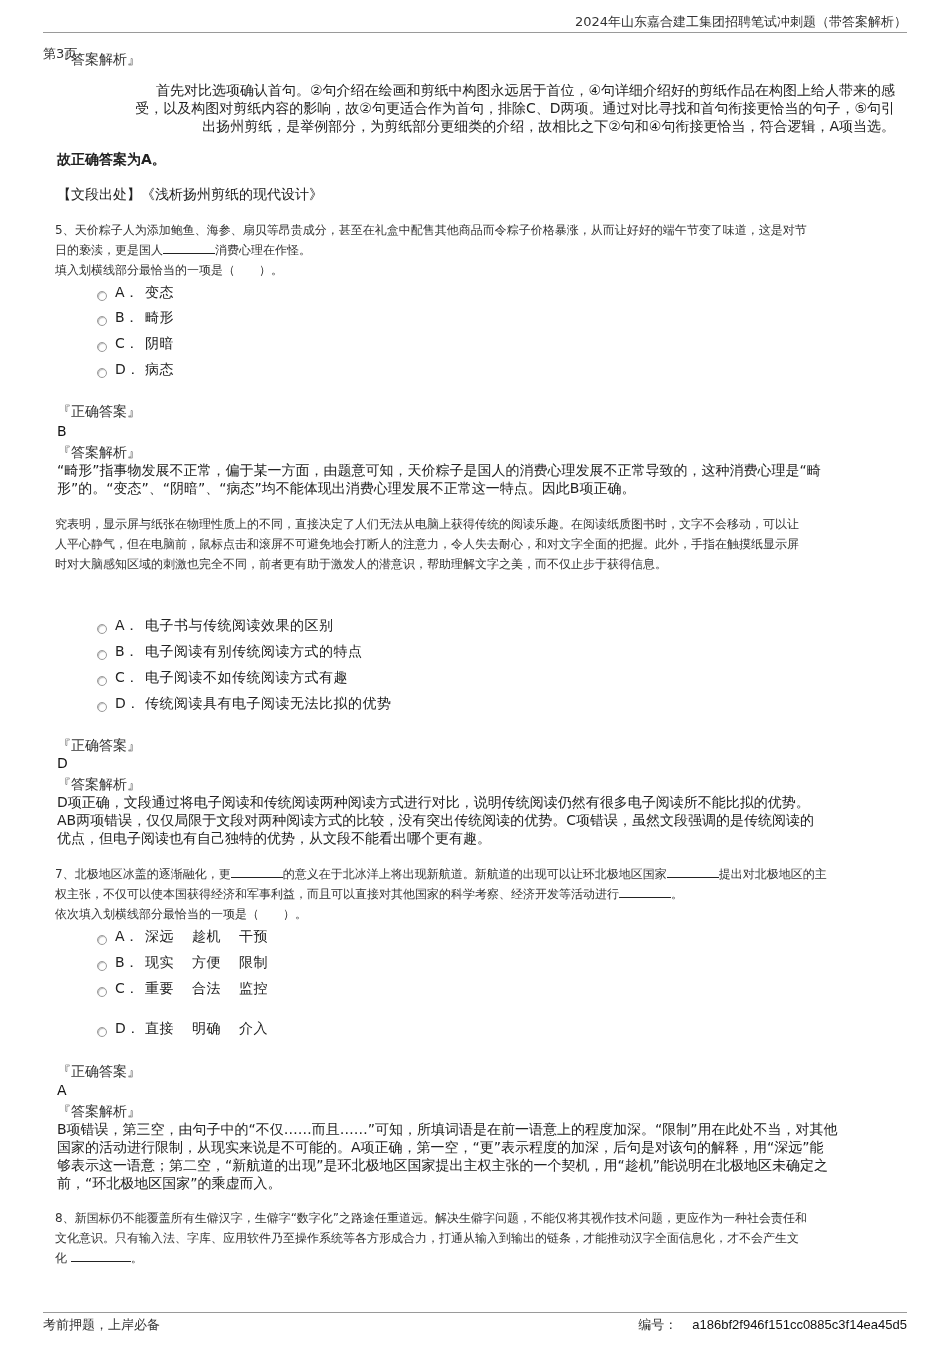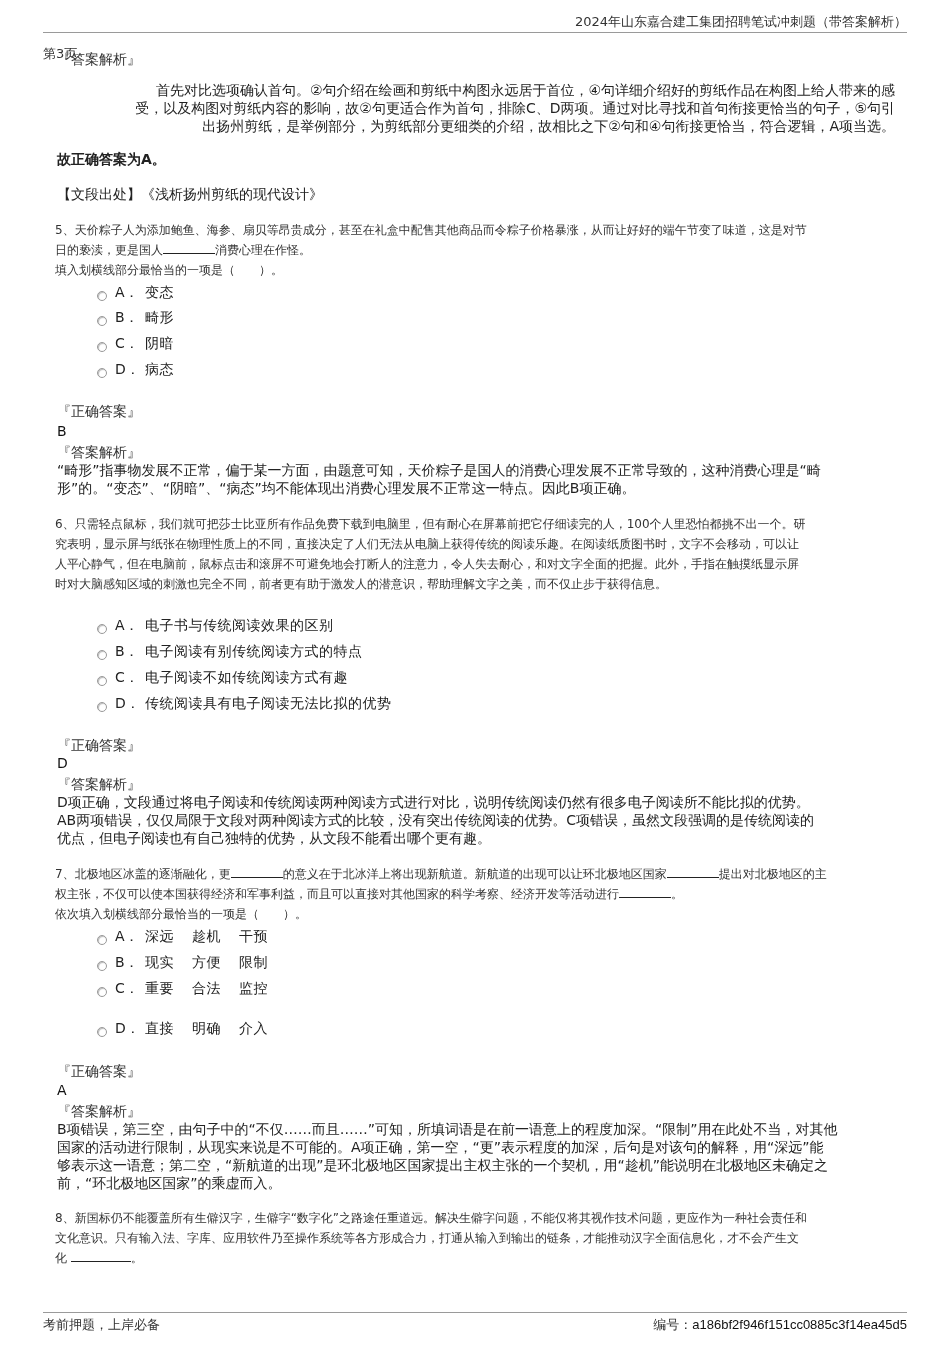--- a/index.html
+++ b/index.html
@@ -15,21 +15,21 @@
   }
   .header .left { position: absolute; left: 0; top: 0; margin-top: 32px; }
   .header .right { position: absolute; right: 0; top: 0; }
   .footer {
     position: absolute; left: 43px; right: 43px; top: 1312px;
     border-top: 1px solid #9a9a9a; padding-top: 3px;
     font-size: 13px; color: #333; height: 20px;
   }
   .footer .left { position: absolute; left: 0; top: 3px; }
   .footer .right { position: absolute; right: 0; top: 3px; }
-  .footer .code { font-family: "Liberation Sans", sans-serif; color: #111; }
+  .footer .code { font-family: "Liberation Sans", sans-serif; color: #111; margin-left: 15px; }
 
   .block { position: absolute; left: 57px; right: 55px; }
   .lbl { font-size: 14px; color: #333; line-height: 18px; }
   .para { font-size: 14px; line-height: 18px; color: #222; }
   .q { font-size: 12px; line-height: 20px; color: #333; }
   .ans { font-size: 14px; line-height: 18px; color: #111; }
   .blank { display: inline-block; width: 52px; border-bottom: 1px solid #222; height: 12px; vertical-align: baseline; }
   .blank.long { width: 60px; }
 
   .opt {
@@ -92,21 +92,20 @@
 
 <div class="block lbl" style="top:402px;">『正确答案』</div>
 <div class="block ans" style="top:422px;">B</div>
 <div class="block lbl" style="top:443px;">『答案解析』</div>
 <div class="block para" style="top:461px;">
   <div>“畸形”指事物发展不正常，偏于某一方面，由题意可知，天价粽子是国人的消费心理发展不正常导致的，这种消费心理是“畸</div>
   <div>形”的。“变态”、“阴暗”、“病态”均不能体现出消费心理发展不正常这一特点。因此B项正确。</div>
 </div>
 
 <div class="block q" style="top:514px; left:55px;">
-  <div>6、只需轻点鼠标，我们就可把莎士比亚所有作品免费下载到电脑里，但有耐心在屏幕前把它仔细读完的人，100个人里恐怕都挑不出一个。研</div>
   <div>究表明，显示屏与纸张在物理性质上的不同，直接决定了人们无法从电脑上获得传统的阅读乐趣。在阅读纸质图书时，文字不会移动，可以让</div>
   <div>人平心静气，但在电脑前，鼠标点击和滚屏不可避免地会打断人的注意力，令人失去耐心，和对文字全面的把握。此外，手指在触摸纸显示屏</div>
   <div>时对大脑感知区域的刺激也完全不同，前者更有助于激发人的潜意识，帮助理解文字之美，而不仅止步于获得信息。</div>
 </div>
 
 <div class="opt" style="top:616px;">
   <span class="radio"></span>
   <span class="letter">A．</span>
   <span class="text">电子书与传统阅读效果的区别</span>
 </div>

